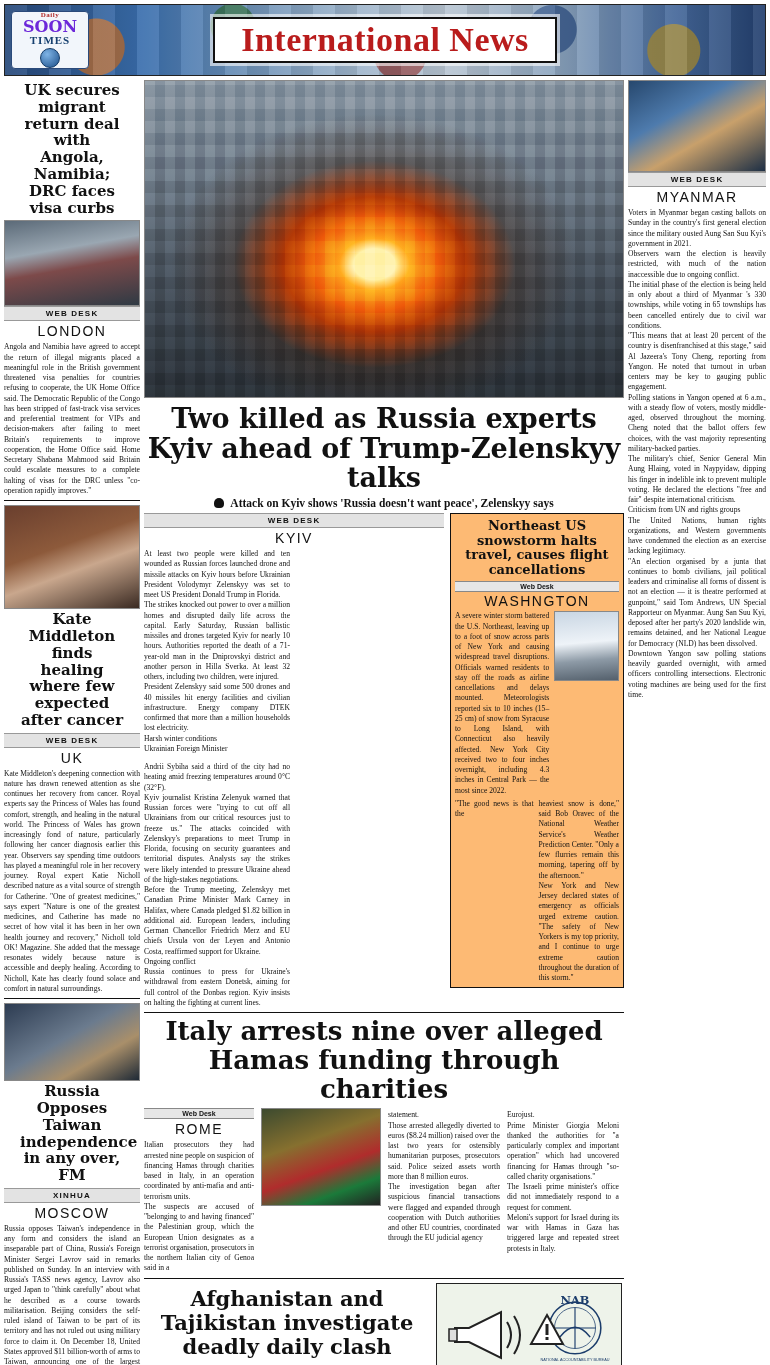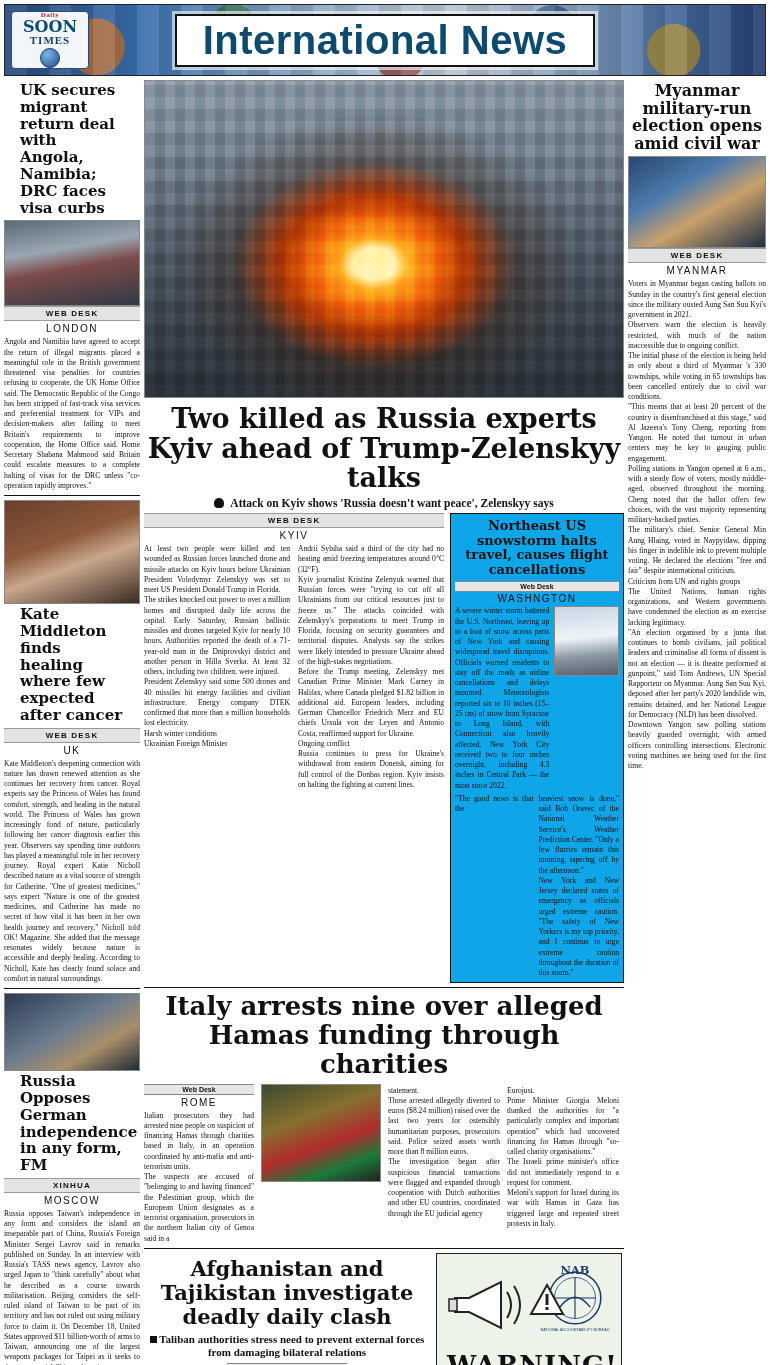--- a/index.html
+++ b/index.html
@@ -32,74 +32,74 @@
       radial-gradient(circle at 52% 70%, #8d3a3a 0 26px, transparent 27px),
       radial-gradient(circle at 72% 35%, #2c4f85 0 24px, transparent 25px),
       radial-gradient(circle at 88% 65%, #b0902f 0 26px, transparent 27px);
     opacity:.75;
   }
   .masthead-title {
     position: relative;
     background: #fff;
     border: 2px solid #111;
     padding: 2px 26px;
-    font-family: Liberation Sans, sans-serif;
+    font-family: Liberation Serif, serif;
     font-weight: bold;
-    font-size: 40px;
+    font-size: 34px;
     letter-spacing: .5px;
-    color: #0c4a6e;
+    color: #b91c1c;
     box-shadow: 0 0 0 3px rgba(255,255,255,.6);
     white-space: nowrap;
   }
   .logo-badge {
     position: absolute; left: 6px; top: 6px;
     width: 78px; height: 58px;
     background: #f2f6fb; border: 1px solid #2b4a7a; border-radius: 4px;
     display:flex; flex-direction:column; align-items:center; justify-content:center;
     line-height: 1;
   }
   .logo-badge .l1 { font-size: 7px; color:#b02b2b; font-weight:bold; letter-spacing:.5px;}
-  .logo-badge .l2 { font-size: 16px; color:#0c4a6e; font-weight:bold; font-family:"DejaVu Serif",serif;}
+  .logo-badge .l2 { font-size: 16px; color:#6d28d9; font-weight:bold; font-family:"DejaVu Serif",serif;}
   .logo-badge .l3 { font-size: 11px; color:#16406f; font-weight:bold; letter-spacing:1px;}
   .logo-badge .globe {
     width: 20px; height:20px; border-radius:50%;
     background: radial-gradient(circle at 35% 30%, #7fb4e6, #1b4f8a);
     border:1px solid #123a66; margin-top:2px;
   }
 
   
   .body-grid { display: flex; gap: 4px; margin-top: 4px; }
   .col-left  { width: 136px; }
   .col-mid   { width: 480px; }
   .col-right { width: 138px; }
 
   hr.rule { border:0; border-top:1px solid #111; margin:4px 0; }
 
   
   h1,h2,h3,h4 { margin:0; font-family:"DejaVu Serif", serif; font-weight:bold; }
-  .hl-left { font-size: 15px; line-height: 1.12; margin: 2px 16px 4px; }
+  .hl-left { font-size: 15px; line-height: 1.12; text-align:center; margin: 2px 16px 4px; }
   .hl-right { font-size: 16px; line-height:1.1; text-align:center; margin:2px 0 4px; }
   .hl-main { font-size: 27px; line-height:1.1; text-align:center; margin: 6px 0 4px; }
   .hl-big { font-size: 26px; line-height:1.12; text-align:center; margin:4px 0; }
   .hl-mid { font-size: 21px; line-height:1.14; text-align:center; margin:4px 0; }
 
   .subhead {
     font-family:"Liberation Serif", serif; font-size: 11.5px; font-weight:bold;
     text-align:center; margin: 2px 0 4px; display:flex; align-items:center; justify-content:center; gap:6px;
   }
   .bullet-sq { width:7px; height:7px; background:#111; display:inline-block; }
   .bullet-mic { width:10px; height:10px; background:#111; border-radius:50% 50% 40% 40%; display:inline-block; }
 
   .byline {
     background: #e3e3e3; border-top:1px solid #999; border-bottom:1px solid #999;
     text-align:center; font-size: 8px; letter-spacing:1.2px; font-family:"Liberation Sans",sans-serif;
     padding:2px 0; text-transform: uppercase; font-weight:bold;
   }
   .dateline {
-    text-align:center; font-size: 10px; letter-spacing:1.5px; font-family:"Liberation Sans",sans-serif;
+    text-align:center; font-size: 14px; letter-spacing:1.5px; font-family:"Liberation Sans",sans-serif;
     padding:2px 0 3px; text-transform: uppercase;
   }
   .body-text { font-size: 7.6px; line-height: 1.35; text-align: justify; }
 
   
   .photo { border:1px solid #888; background:#ccc; position:relative; overflow:hidden; }
 
   .photo-kate { height:104px; background: linear-gradient(160deg,#6a3f2e 0%, #8d5a3b 40%, #c9a78d 60%, #3a2a22 100%); }
   .photo-uk { height:86px; background: linear-gradient(170deg,#5b6a78 0%, #9aa7b2 35%, #7d4a4a 55%, #2f3a44 100%); }
   .photo-lavrov { height:78px; background: linear-gradient(150deg,#2d3c52 0%, #6b7b8e 45%, #a98f6a 70%, #1f2a36 100%); }
@@ -115,21 +115,21 @@
   .photo-explosion::after {
     content:""; position:absolute; inset:0;
     background:
       repeating-linear-gradient(90deg, rgba(255,255,255,.06) 0 10px, rgba(0,0,0,.10) 10px 20px),
       repeating-linear-gradient(0deg, rgba(255,255,255,.05) 0 12px, rgba(0,0,0,.08) 12px 24px);
     mix-blend-mode: overlay;
   }
 
   
   .box-yellow {
-    border:1px solid #111; background:#0ea5e9; padding:4px;
+    border:1px solid #111; background:#fdba74; padding:4px;
   }
   .box-yellow .hl { font-family:"DejaVu Serif",serif; font-weight:bold; font-size:13px; text-align:center; line-height:1.12; margin:1px 0 4px; }
   .webdesk-small {
     background:#e6e6e6; border-top:1px solid #888; border-bottom:1px solid #888;
     font-family:"Liberation Sans",sans-serif; font-size:7px; text-align:center; padding:1px 0; font-weight:bold;
   }
 
   
   .lost-box { border:1px solid #111; padding:4px; margin-top:4px; }
   .lost-title { font-family:"DejaVu Serif",serif; font-weight:bold; font-size:14px; line-height:1.05; text-align:center; }
@@ -181,21 +181,21 @@
         <h2 class="hl-left">Kate Middleton finds healing where few expected after cancer</h2>
         <div class="byline">WEB DESK</div>
         <div class="dateline">UK</div>
         <div class="body-text">Kate Middleton's deepening connection with nature has drawn renewed attention as she continues her recovery from cancer. Royal experts say the Princess of Wales has found comfort, strength, and healing in the natural world. The Princess of Wales has grown increasingly fond of nature, particularly following her cancer diagnosis earlier this year. Observers say spending time outdoors has played a meaningful role in her recovery journey. Royal expert Katie Nicholl described nature as a vital source of strength for Catherine. "One of greatest medicines," says expert "Nature is one of the greatest medicines, and Catherine has made no secret of how vital it has been in her own health journey and recovery," Nicholl told OK! Magazine. She added that the message resonates widely because nature is accessible and deeply healing. According to Nicholl, Kate has clearly found solace and comfort in natural surroundings.</div>
       </div>
 
       <hr class="rule">
 
       <div>
         <div class="photo photo-lavrov"></div>
-        <h2 class="hl-left">Russia Opposes German independence in any form, FM</h2>
+        <h2 class="hl-left">Russia Opposes Taiwan independence in any over, FM</h2>
         <div class="byline">XINHUA</div>
         <div class="dateline">MOSCOW</div>
         <div class="body-text">Russia opposes Taiwan's independence in any form and considers the island an inseparable part of China, Russia's Foreign Minister Sergei Lavrov said in remarks published on Sunday. In an interview with Russia's TASS news agency, Lavrov also urged Japan to "think carefully" about what he described as a course towards militarisation. Beijing considers the self-ruled island of Taiwan to be part of its territory and has not ruled out using military force to claim it. On December 18, United States approved $11 billion-worth of arms to Taiwan, announcing one of the largest weapons packages for Taipei as it seeks to deter a potential Chinese invasion.</div>
       </div>
 
       <div class="lost-box">
         <div class="lost-title">Lost Membership Letter</div>
         <div class="lost-body">My original membership letter of Royal Orchard Sargodha, number Rosa 0031.Ro5M, has been misplaced. Whoever finds it is requested to contact Nida Shehzad, daughter of Muhammad Anwar Shehzad, at House No. 85A, opposite Road, NADRA Office, Block 16, Sargodha.
 Phone Number: 0334-7096224</div>
       </div>
@@ -209,21 +209,21 @@
       <div class="subhead">
         <span class="bullet-mic"></span>
         <span>Attack on Kyiv shows 'Russia doesn't want peace', Zelenskyy says</span>
       </div>
 
       <div style="display:flex; gap:6px; margin-top:2px;">
 
         <div style="width:300px;">
           <div class="byline">WEB DESK</div>
           <div class="dateline">Kyiv</div>
-          <div style="display:flex; gap:8px;">
+          <div style="display:flex; gap:8px;flex-direction:column;">
             <div class="body-text" style="width:146px; white-space:pre-line;">At least two people were killed and ten wounded as Russian forces launched drone and missile attacks on Kyiv hours before Ukrainian President Volodymyr Zelenskyy was set to meet US President Donald Trump in Florida.
 The strikes knocked out power to over a million homes and disrupted daily life across the capital. Early Saturday, Russian ballistic missiles and drones targeted Kyiv for nearly 10 hours. Authorities reported the death of a 71-year-old man in the Dniprovskyi district and another person in Hilla Sverka. At least 32 others, including two children, were injured.
 President Zelenskyy said some 500 drones and 40 missiles hit energy facilities and civilian infrastructure. Energy company DTEK confirmed that more than a million households lost electricity.
 Harsh winter conditions
 Ukrainian Foreign Minister</div>
             <div class="body-text" style="width:146px; white-space:pre-line;">Andrii Sybiha said a third of the city had no heating amid freezing temperatures around 0°C (32°F).
 Kyiv journalist Kristina Zelenyuk warned that Russian forces were "trying to cut off all Ukrainians from our critical resources just to freeze us." The attacks coincided with Zelenskyy's preparations to meet Trump in Florida, focusing on security guarantees and territorial disputes. Analysts say the strikes were likely intended to pressure Ukraine ahead of the high-stakes negotiations.
 Before the Trump meeting, Zelenskyy met Canadian Prime Minister Mark Carney in Halifax, where Canada pledged $1.82 billion in additional aid. European leaders, including German Chancellor Friedrich Merz and EU chiefs Ursula von der Leyen and Antonio Costa, reaffirmed support for Ukraine.
 Ongoing conflict
 Russia continues to press for Ukraine's withdrawal from eastern Donetsk, aiming for full control of the Donbas region. Kyiv insists on halting the fighting at current lines.</div>
@@ -315,21 +315,20 @@
             <div class="warning-word">WARNING!</div>
 
           </div>
         </div>
 
       </div>
     </div>
 
     <div class="col-right">
       <div>
-        <h2 class="hl-right">Myanmar military-run election opens amid civil war</h2>
         <div class="photo photo-myanmar"></div>
         <div class="byline">WEB DESK</div>
         <div class="dateline">Myanmar</div>
         <div class="body-text" style="white-space:pre-line;">Voters in Myanmar began casting ballots on Sunday in the country's first general election since the military ousted Aung San Suu Kyi's government in 2021.
 Observers warn the election is heavily restricted, with much of the nation inaccessible due to ongoing conflict.
 The initial phase of the election is being held in only about a third of Myanmar 's 330 townships, while voting in 65 townships has been cancelled entirely due to civil war conditions.
 "This means that at least 20 percent of the country is disenfranchised at this stage," said Al Jazeera's Tony Cheng, reporting from Yangon. He noted that turnout in urban centers may be key to gauging public engagement.
 Polling stations in Yangon opened at 6 a.m., with a steady flow of voters, mostly middle-aged, observed throughout the morning. Cheng noted that the ballot offers few choices, with the vast majority representing military-backed parties.
 The military's chief, Senior General Min Aung Hlaing, voted in Naypyidaw, dipping his finger in indelible ink to prevent multiple voting. He declared the elections "free and fair" despite international criticism.
 Criticism from UN and rights groups

